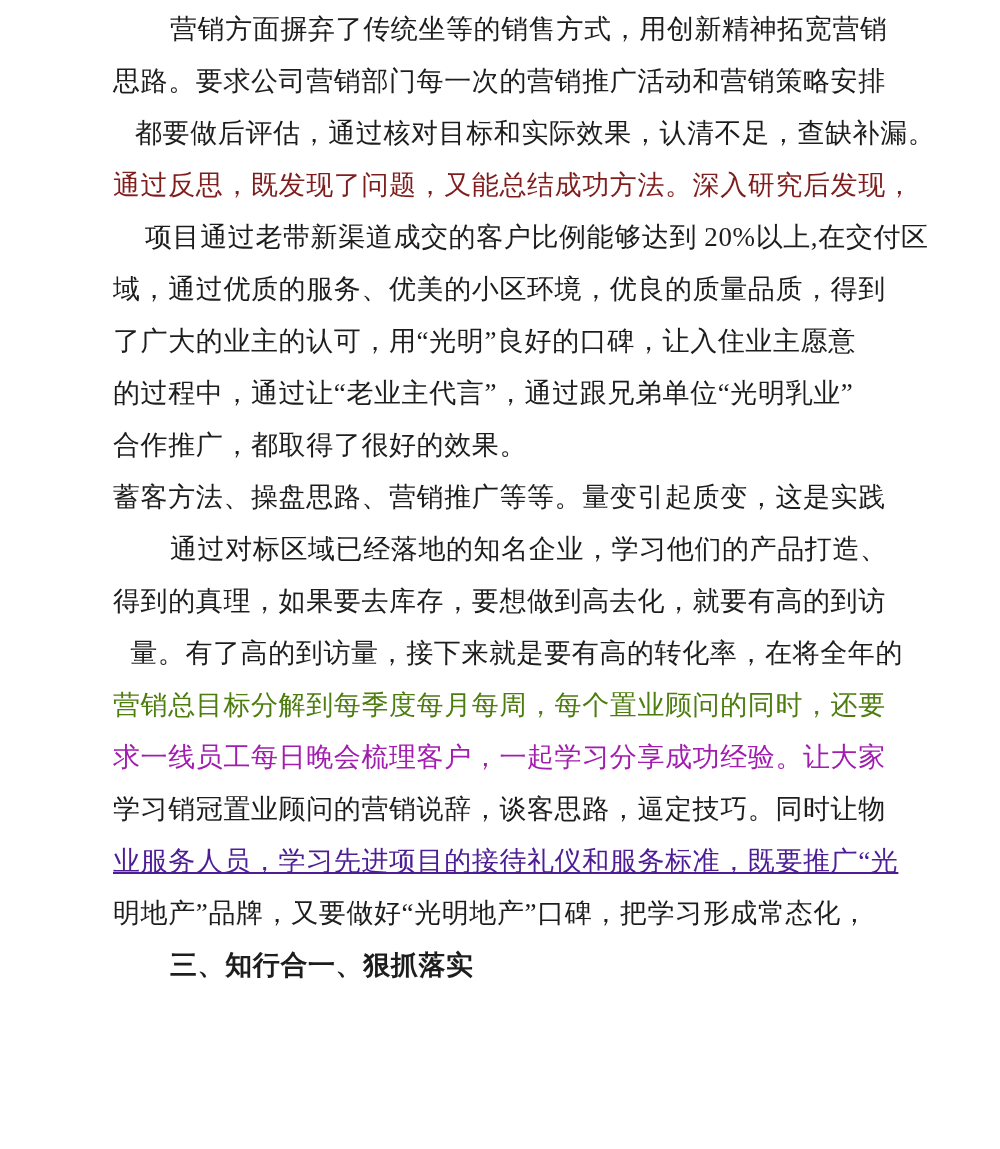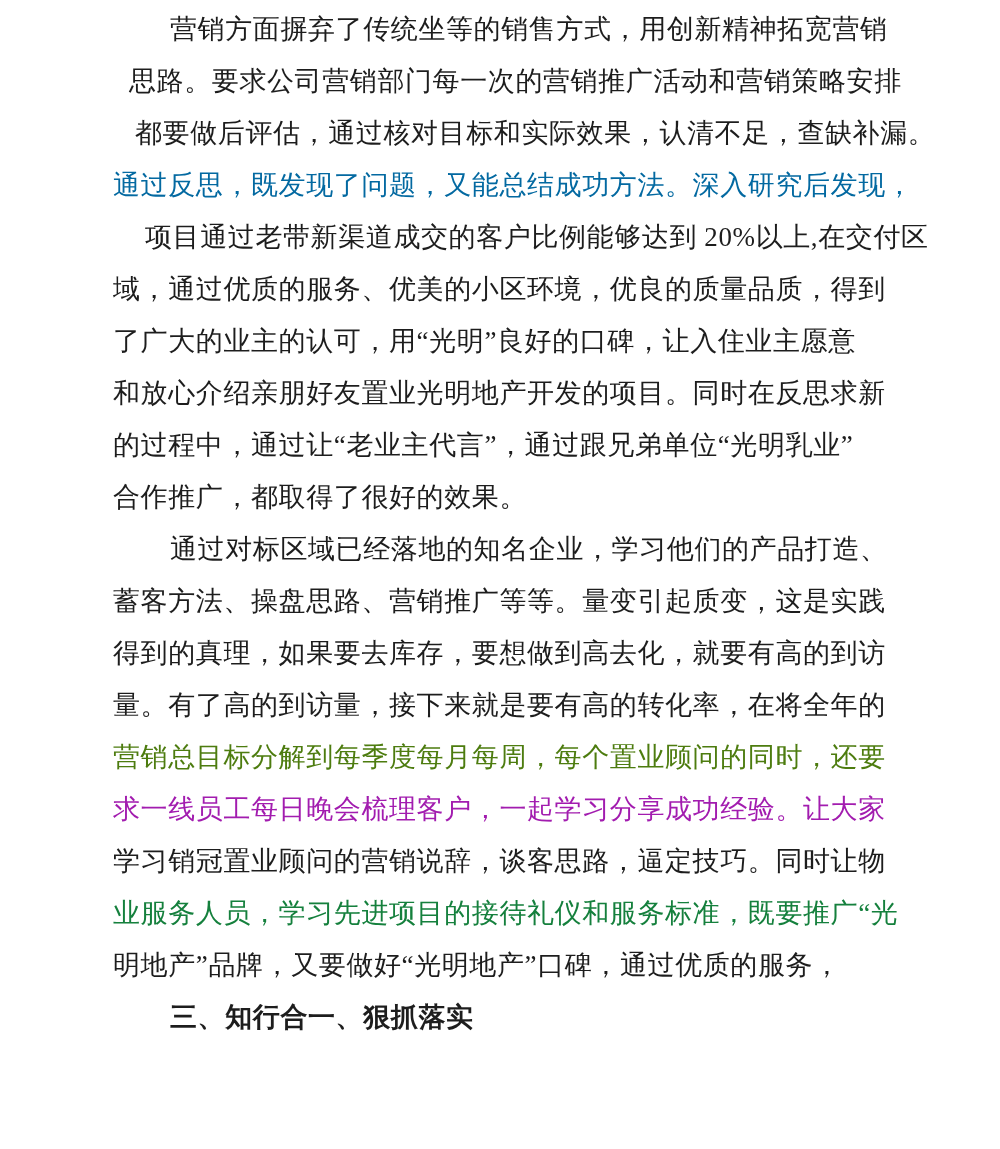--- a/index.html
+++ b/index.html
@@ -47,33 +47,32 @@
   .line.bold {
     font-weight: bold;
   }
 </style>
 </head>
 <body style="background: rgb(255, 255, 255);">
 
 <div class="page">
   <div class="text-block" id="text-block">
       <div class="line indent" style="color: rgb(29, 29, 29);">营销方面摒弃了传统坐等的销售方式，用创新精神拓宽营销</div>
-      <div class="line" style="color: rgb(29, 29, 29); margin-left: 16px;">思路。要求公司营销部门每一次的营销推广活动和营销策略安排</div>
+      <div class="line" style="color: rgb(29, 29, 29);">思路。要求公司营销部门每一次的营销推广活动和营销策略安排</div>
       <div class="line" style="color: rgb(29, 29, 29); margin-left: 22px;">都要做后评估，通过核对目标和实际效果，认清不足，查缺补漏。</div>
-      <div class="line" style="color: #0369a1;">通过反思，既发现了问题，又能总结成功方法。深入研究后发现，</div>
+      <div class="line" style="color: #7f1d1d;">通过反思，既发现了问题，又能总结成功方法。深入研究后发现，</div>
       <div class="line" style="color: rgb(29, 29, 29); margin-left: 32px;">项目通过老带新渠道成交的客户比例能够达到 20%以上,在交付区</div>
       <div class="line" style="color: rgb(29, 29, 29);">域，通过优质的服务、优美的小区环境，优良的质量品质，得到</div>
       <div class="line" style="color: rgb(29, 29, 29);">了广大的业主的认可，用“光明”良好的口碑，让入住业主愿意</div>
-      <div class="line" style="color: rgb(29, 29, 29);">和放心介绍亲朋好友置业光明地产开发的项目。同时在反思求新</div>
       <div class="line" style="color: rgb(29, 29, 29);">的过程中，通过让“老业主代言”，通过跟兄弟单位“光明乳业”</div>
       <div class="line" style="color: rgb(29, 29, 29);">合作推广，都取得了很好的效果。</div>
+      <div class="line" style="color: rgb(29, 29, 29);">蓄客方法、操盘思路、营销推广等等。量变引起质变，这是实践</div>
       <div class="line indent" style="color: rgb(29, 29, 29);">通过对标区域已经落地的知名企业，学习他们的产品打造、</div>
-      <div class="line" style="color: rgb(29, 29, 29);">蓄客方法、操盘思路、营销推广等等。量变引起质变，这是实践</div>
       <div class="line" style="color: rgb(29, 29, 29);">得到的真理，如果要去库存，要想做到高去化，就要有高的到访</div>
-      <div class="line" style="color: rgb(29, 29, 29);">量。有了高的到访量，接下来就是要有高的转化率，在将全年的</div>
+      <div class="line" style="color: rgb(29, 29, 29); text-align: right;">量。有了高的到访量，接下来就是要有高的转化率，在将全年的</div>
       <div class="line" style="color: #4d7c0f;">营销总目标分解到每季度每月每周，每个置业顾问的同时，还要</div>
       <div class="line" style="color: #a21caf;">求一线员工每日晚会梳理客户，一起学习分享成功经验。让大家</div>
       <div class="line" style="color: rgb(29, 29, 29);">学习销冠置业顾问的营销说辞，谈客思路，逼定技巧。同时让物</div>
-      <div class="line" style="color: #15803d;">业服务人员，学习先进项目的接待礼仪和服务标准，既要推广“光</div>
-      <div class="line" style="color: rgb(29, 29, 29);">明地产”品牌，又要做好“光明地产”口碑，通过优质的服务，</div>
+      <div class="line" style="color: #4c1d95; text-decoration: underline;">业服务人员，学习先进项目的接待礼仪和服务标准，既要推广“光</div>
+      <div class="line" style="color: rgb(29, 29, 29);">明地产”品牌，又要做好“光明地产”口碑，把学习形成常态化，</div>
       <div class="line indent bold" style="color: rgb(29, 29, 29);">三、知行合一、狠抓落实</div>
     </div>
 </div>
 
 </body></html>

